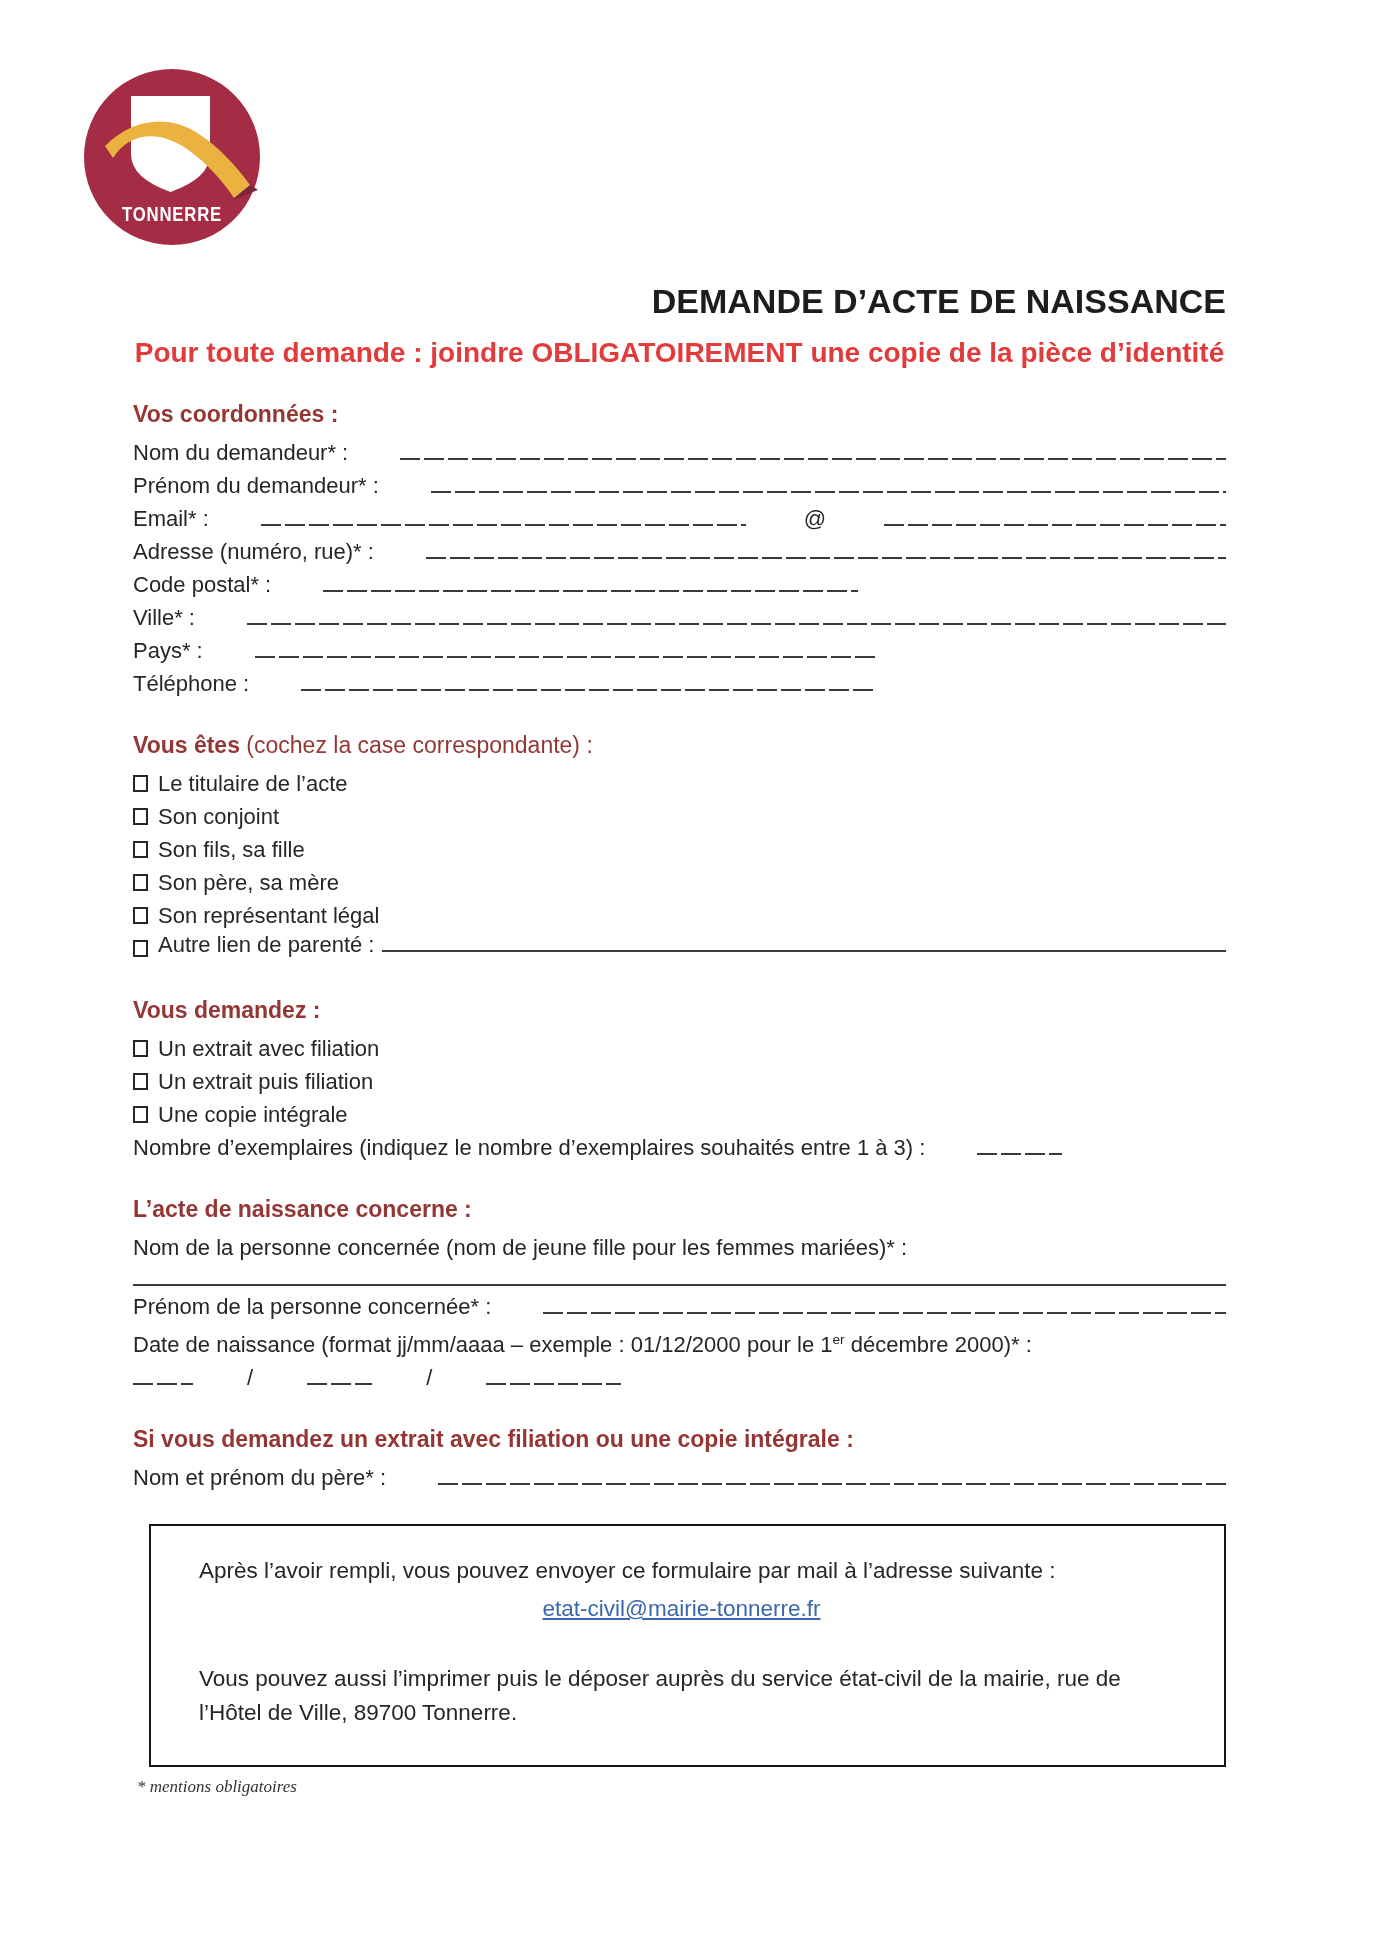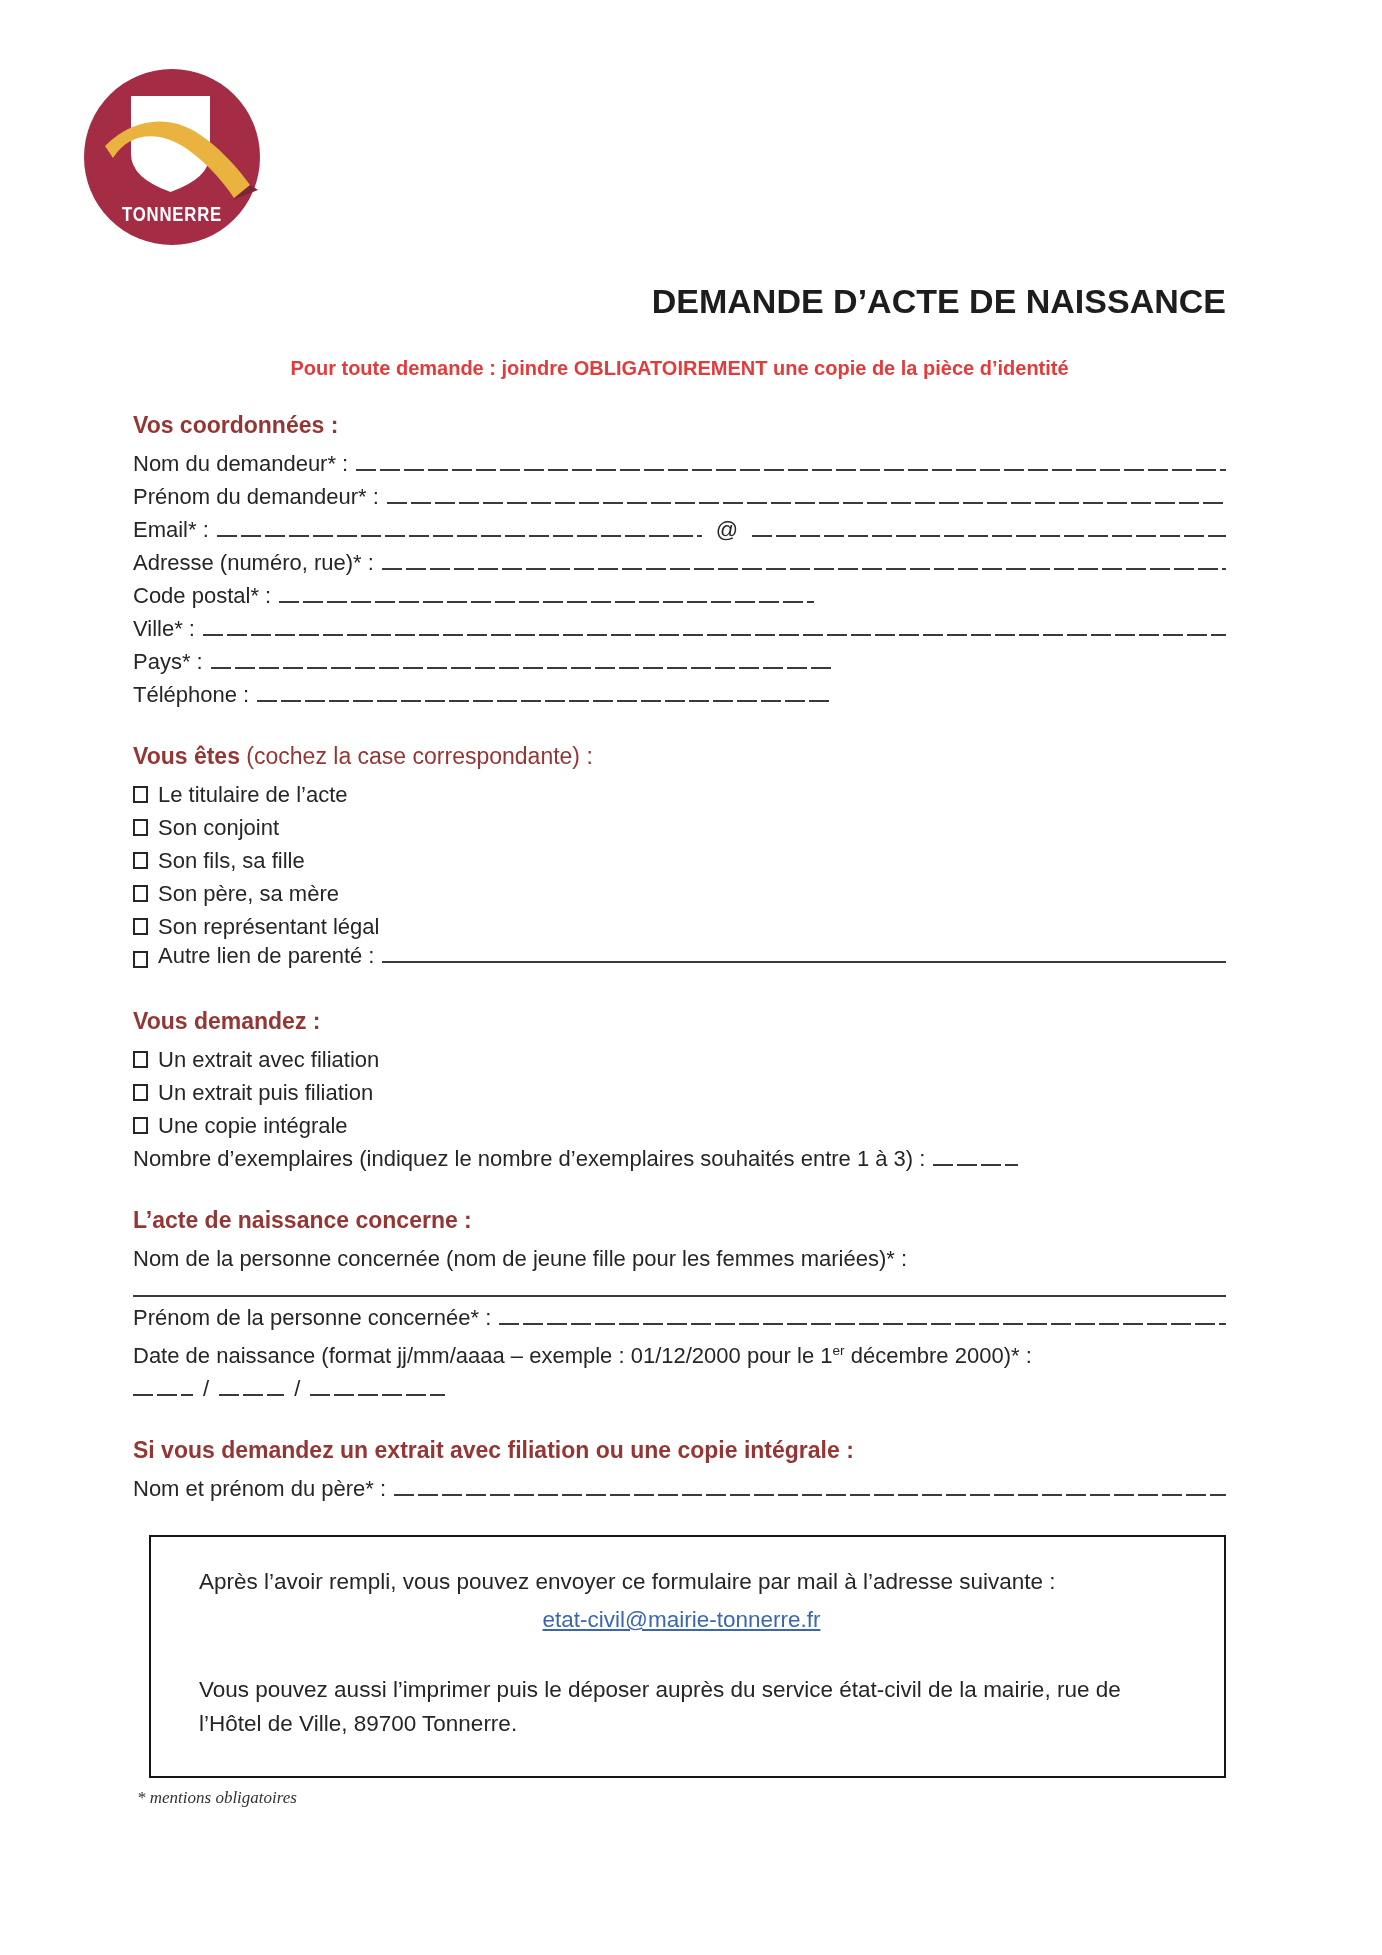--- a/index.html
+++ b/index.html
@@ -18,35 +18,35 @@
   .logo-wrap svg { display:block; }
 
   .doc-title {
     margin-top:36px;
     text-align:right;
     font-size:34px;
     font-weight:bold;
     color:#1d1d1d;
   }
   .notice {
-    margin-top:36px;
+    margin-top:16px;
     text-align:center;
-    font-size:20px;
+    font-size:28px;
     font-weight:bold;
     color:#e23b3c;
   }
   h2.sec {
     font-size:23px;
     font-weight:bold;
     color:#943634;
     margin:32px 0 8px 0;
   }
   h2.sec .normal { font-weight:normal; }
 
-  .row { display:flex; align-items:baseline; line-height:33px; white-space:nowrap; }
+  .row { display:flex; align-items:baseline; line-height:33px; white-space:nowrap;gap:44px; }
   .row .lbl { flex:0 0 auto; }
   .line {
     display:inline-block;
     height:2px;
     margin-bottom:-5px;
     margin-left:8px;
     background-image:repeating-linear-gradient(90deg,#3a3a3a 0 20px,rgba(0,0,0,0) 20px 24px);
     background-repeat:repeat-x;
     flex:1 1 auto;
   }

